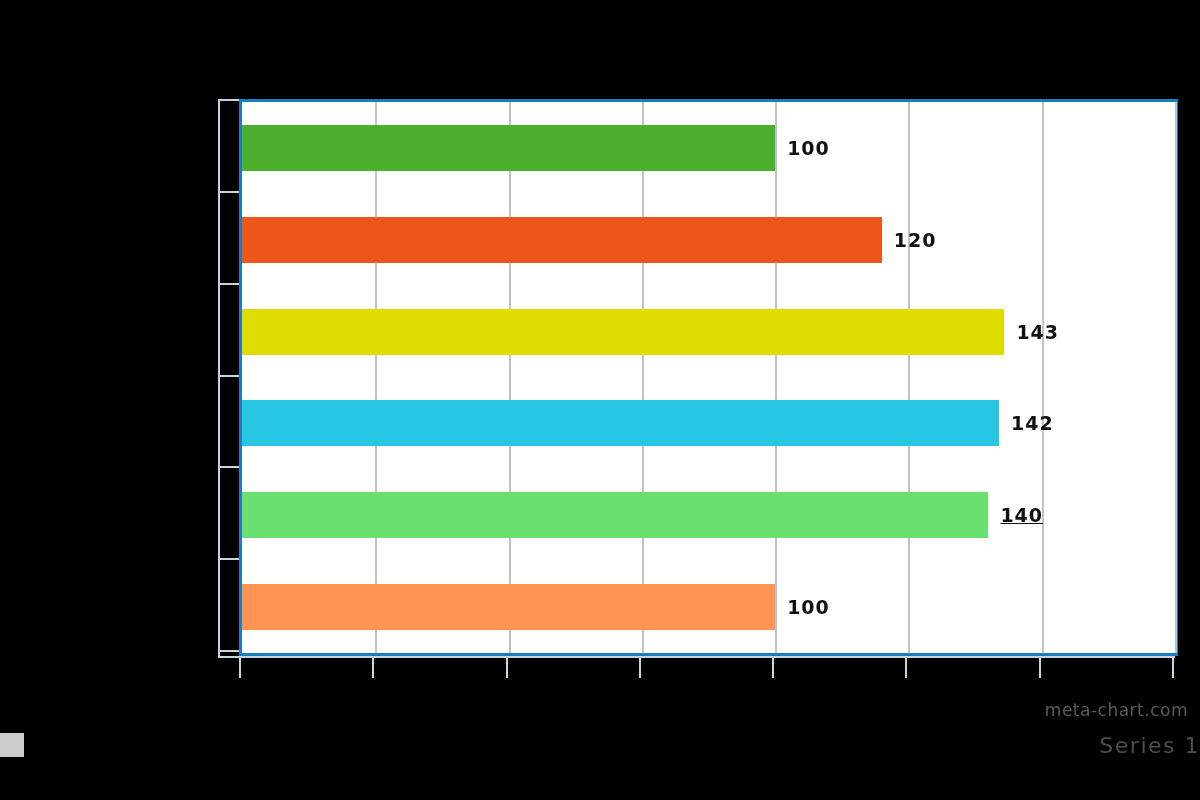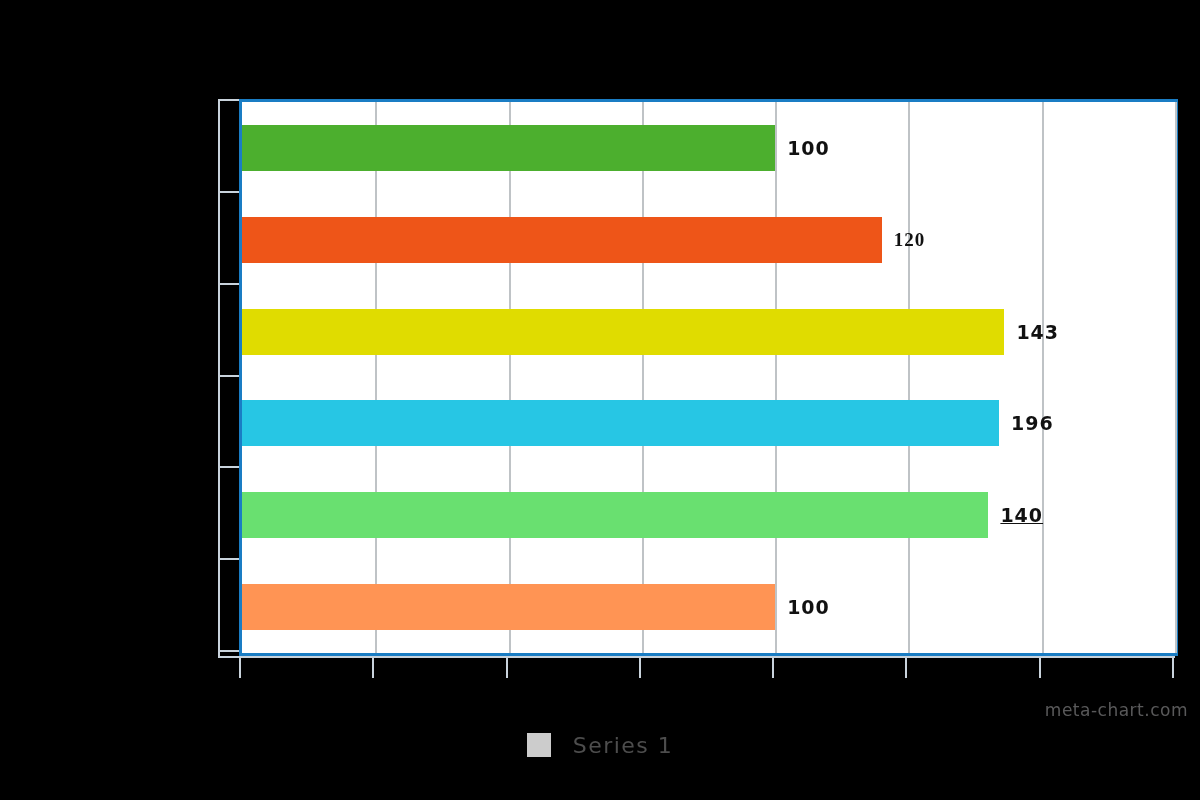--- a/index.html
+++ b/index.html
@@ -69,21 +69,21 @@
 
   
   #legend {
     position: absolute;
     left: 0;
     top: 725px;
     width: 1200px;
     height: 40px;
     display: flex;
     align-items: center;
-    justify-content: center;
+    justify-content: space-between;
     gap: 22px;
   }
   #legend-swatch {
     width: 24px;
     height: 24px;
     background: #cccccc;
   }
   #legend-label {
     font-family: "DejaVu Sans", sans-serif;
     font-size: 22px;
@@ -140,29 +140,29 @@
         <div class="gridline" style="left: 799.714px;"></div>
         <div class="gridline" style="left: 933px;"></div>
       </div>
     <div id="bars">
         <div class="bar-row" style="top: 22.9167px; width: 933px;">
           <div class="bar" style="width: 533.143px; background: rgb(76, 175, 46);"></div>
           <div class="bar-label" style="left: 545.143px;">100</div>
         </div>
         <div class="bar-row" style="top: 114.75px; width: 933px;">
           <div class="bar" style="width: 639.771px; background: rgb(238, 85, 24);"></div>
-          <div class="bar-label" style="left: 651.771px; font-family: Liberation Serif, serif;">120</div>
+          <div class="bar-label" style="left: 651.771px;">120</div>
         </div>
         <div class="bar-row" style="top: 206.583px; width: 933px;">
           <div class="bar" style="width: 762.394px; background: rgb(224, 220, 0);"></div>
           <div class="bar-label" style="left: 774.394px;">143</div>
         </div>
         <div class="bar-row" style="top: 298.417px; width: 933px;">
           <div class="bar" style="width: 757.063px; background: rgb(39, 198, 228);"></div>
-          <div class="bar-label" style="left: 769.063px;">196</div>
+          <div class="bar-label" style="left: 769.063px;">142</div>
         </div>
         <div class="bar-row" style="top: 390.25px; width: 933px;">
           <div class="bar" style="width: 746.4px; background: rgb(105, 224, 112);"></div>
           <div class="bar-label" style="left: 758.4px; text-decoration: underline;">140</div>
         </div>
         <div class="bar-row" style="top: 482.083px; width: 933px;">
           <div class="bar" style="width: 533.143px; background: rgb(255, 148, 84);"></div>
           <div class="bar-label" style="left: 545.143px;">100</div>
         </div>
       </div>

